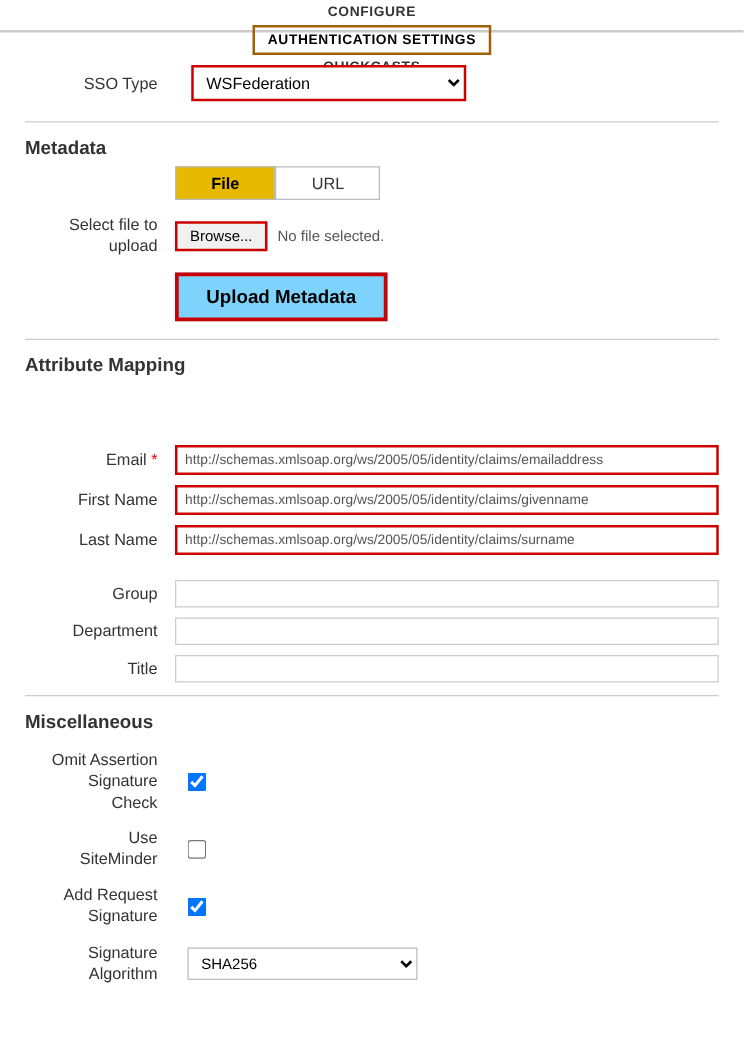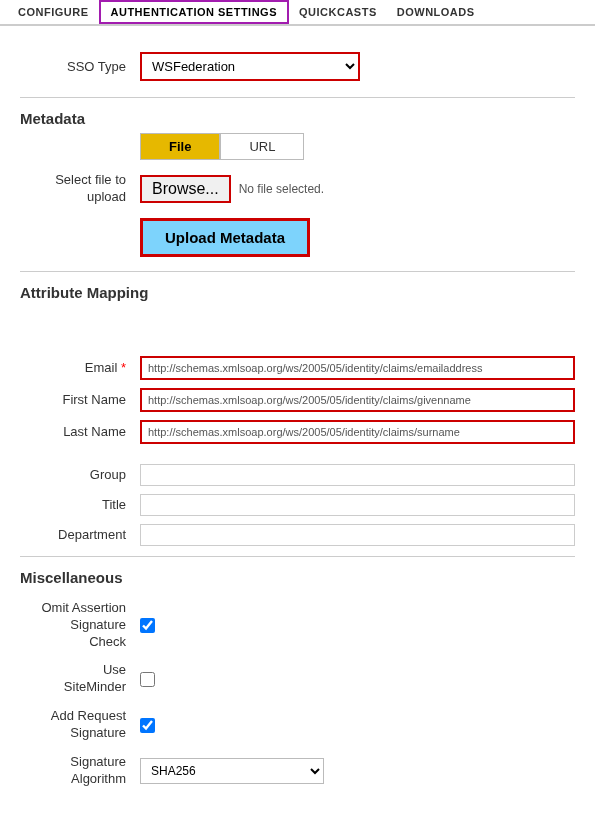--- a/index.html
+++ b/index.html
@@ -13,35 +13,36 @@
     }
 
     
     .top-nav {
       display: flex;
       align-items: center;
       border-bottom: 2px solid #ccc;
       padding: 0 8px;
       height: 26px;
       gap: 0;
+      flex-direction: column;
     }
     .nav-item {
       font-size: 11px;
       font-weight: bold;
       color: #333;
       padding: 4px 10px;
       cursor: pointer;
       letter-spacing: 0.5px;
       text-transform: uppercase;
       height: 100%;
       display: flex;
       align-items: center;
     }
     .nav-item.active {
-      border: 2px solid #a21caf;
+      border: 2px solid #a16207;
       color: #000;
     }
 
     
     .main-content {
       padding: 16px 20px;
     }
 
     
     .section-divider {
@@ -118,21 +119,21 @@
       width: 120px;
       text-align: right;
       padding-right: 14px;
       font-size: 13px;
       line-height: 1.3;
     }
     .browse-btn {
       border: 2px solid #c00;
       background: #f0f0f0;
       padding: 3px 10px;
-      font-size: 16px;
+      font-size: 12px;
       cursor: pointer;
       margin-right: 8px;
     }
     .no-file-text {
       font-size: 12px;
       color: #555;
     }
 
     
     .upload-row {
@@ -168,20 +169,21 @@
     }
     .field-wrapper {
       flex: 1;
     }
 
     
     .misc-row {
       display: flex;
       align-items: center;
       margin-bottom: 10px;
+      gap: 10px;
     }
     .misc-label {
       width: 120px;
       text-align: right;
       padding-right: 14px;
       font-size: 13px;
       line-height: 1.3;
     }
     .misc-checkbox {
       width: 15px;
@@ -202,21 +204,21 @@
 
 <nav class="top-nav">
   <div class="nav-item">CONFIGURE</div>
   <div class="nav-item active">AUTHENTICATION SETTINGS</div>
   <div class="nav-item">QUICKCASTS</div>
   <div class="nav-item">DOWNLOADS</div>
 </nav>
 
 <div class="main-content">
 
-  <div class="form-row" style="margin-top:10px; margin-bottom:16px;">
+  <div class="form-row" style="margin-top:10px; margin-bottom:16px;gap:13px;">
     <div class="form-label">SSO Type</div>
     <select class="sso-select">
       <option>WSFederation</option>
       <option>SAML2</option>
       <option>OpenID</option>
     </select>
   </div>
 
   <hr class="section-divider">
 
@@ -264,28 +266,28 @@
   </div>
 
   <div class="form-row" style="margin-bottom:8px;">
     <div class="form-label">Group</div>
     <div class="field-wrapper">
       <input class="attr-input-plain" type="text" value="" style="">
     </div>
   </div>
 
   <div class="form-row" style="margin-bottom:8px;">
+    <div class="form-label">Department</div>
+    <div class="field-wrapper">
+      <input class="attr-input-plain" type="text" value="" style="">
+    </div>
+  </div>
+
+  <div class="form-row" style="margin-bottom:8px;">
     <div class="form-label">Title</div>
-    <div class="field-wrapper">
-      <input class="attr-input-plain" type="text" value="" style="">
-    </div>
-  </div>
-
-  <div class="form-row" style="margin-bottom:8px;">
-    <div class="form-label">Department</div>
     <div class="field-wrapper">
       <input class="attr-input-plain" type="text" value="" style="">
     </div>
   </div>
 
   <hr class="section-divider">
 
   <div class="section-heading">Miscellaneous</div>
   <div style="height:8px;"></div>
 

